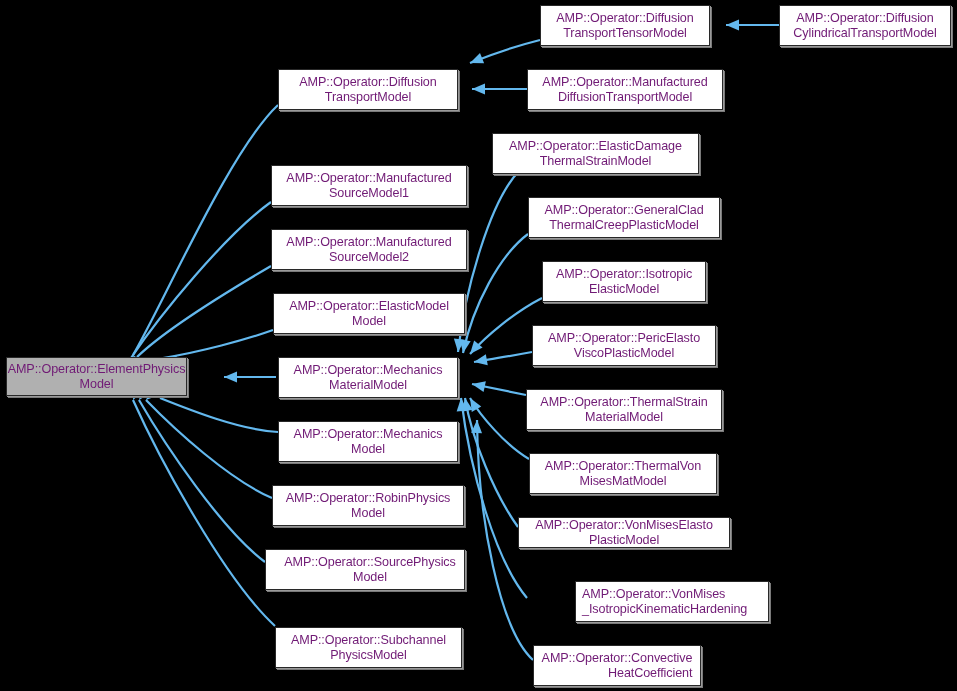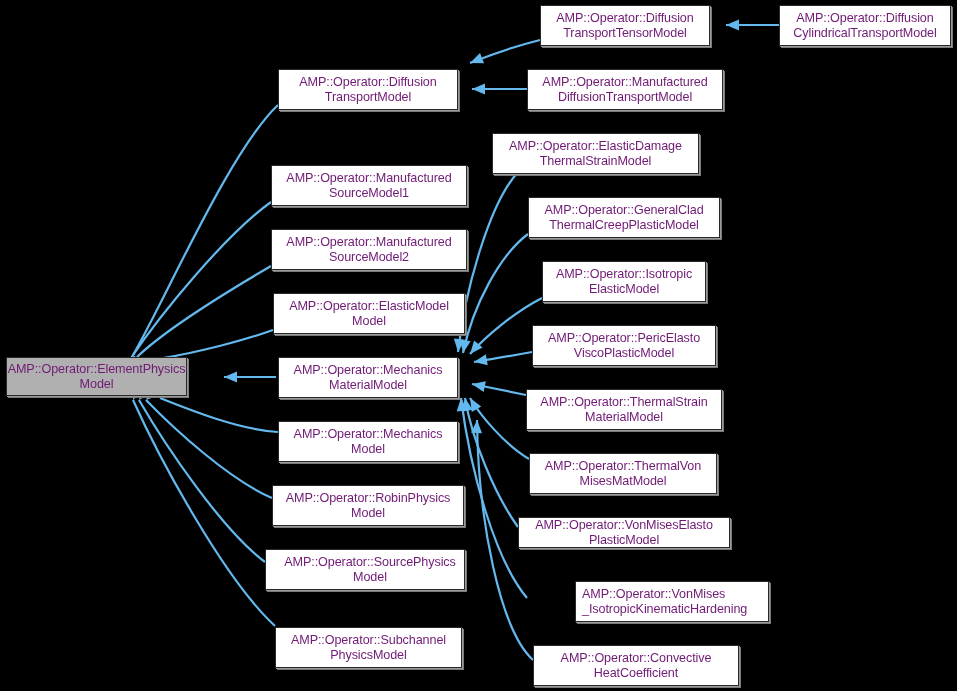--- a/index.html
+++ b/index.html
@@ -180,17 +180,17 @@
       <div class="node" style="left: 532px; top: 325px; width: 184px; height: 41px;">AMP::Operator::PericElasto
 ViscoPlasticModel</div>
       <div class="node" style="left: 526px; top: 389px; width: 196px; height: 41px;">AMP::Operator::ThermalStrain
 MaterialModel</div>
       <div class="node" style="left: 529px; top: 453px; width: 188px; height: 41px;">AMP::Operator::ThermalVon
 MisesMatModel</div>
       <div class="node" style="left: 518px; top: 517px; width: 212px; height: 31px;">AMP::Operator::VonMisesElasto
 PlasticModel</div>
       <div class="node leftalign" style="left: 527px; top: 581px; width: 194px; height: 41px; margin-left: 48px;">AMP::Operator::VonMises
 _IsotropicKinematicHardening</div>
-      <div class="node" style="left: 533px; top: 645px; width: 206px; height: 41px;">AMP::Operator::Convective
+      <div class="node" style="left: 533px; top: 645px; width: 168px; height: 41px; text-align: right;">AMP::Operator::Convective
 HeatCoefficient</div>
     </div>
 
 </div>
 
 </body></html>

